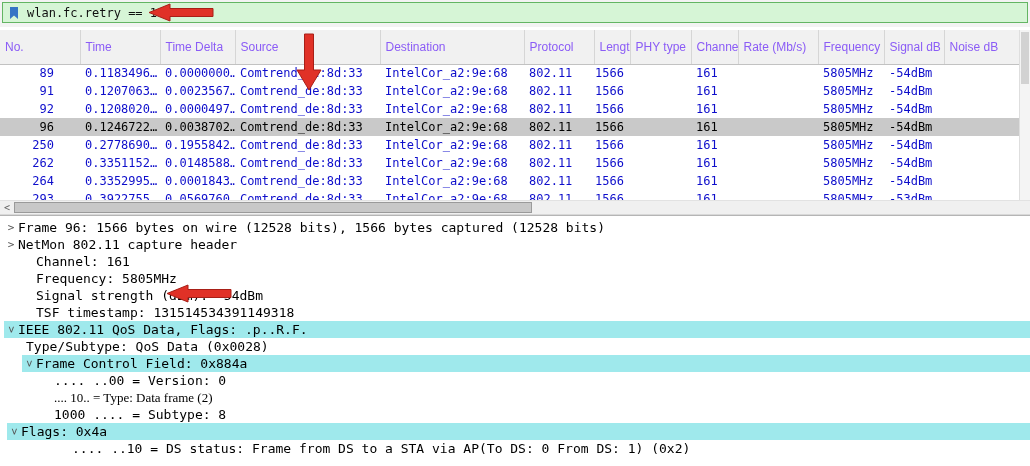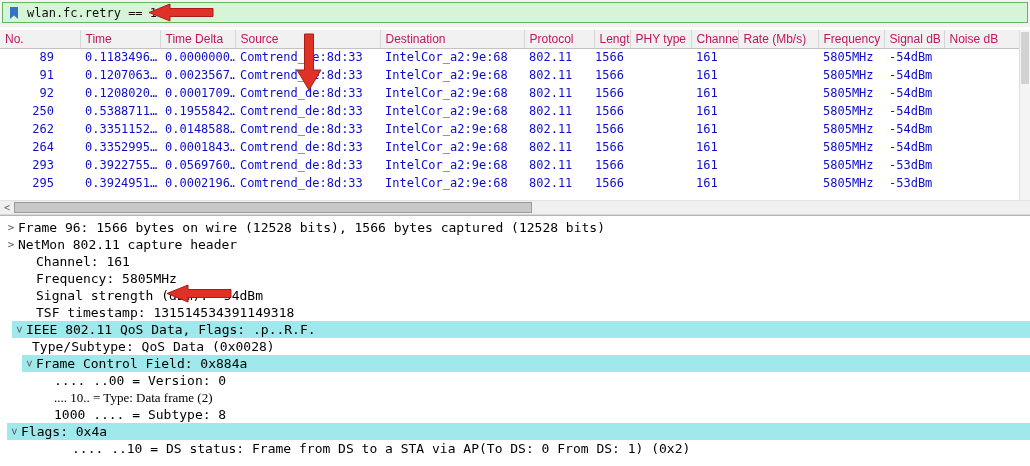--- a/index.html
+++ b/index.html
@@ -25,23 +25,23 @@
   }
   .bookmark{width:13px;height:15px;display:inline-flex;align-items:center;}
 
   
   .packet-list{
     position:absolute;top:30px;left:0;width:1019px;height:170px;overflow:hidden;
     background:#ffffff;
   }
   table{border-collapse:collapse;table-layout:fixed;width:1019px;}
   th{
-    height:18px;background:#f1f1f1;border-right:1px solid #d6d6d6;
+    height:34px;background:#f1f1f1;border-right:1px solid #d6d6d6;
     border-bottom:1px solid #c2c2c2;font-size:12px;font-weight:normal;
-    text-align:left;padding:0 0 0 5px;color:#be185d;
+    text-align:left;padding:0 0 0 5px;color:#8b5cf6;
     overflow:hidden;white-space:nowrap;box-sizing:border-box;
   }
   td{
     height:18px;font-family:"DejaVu Sans Mono",monospace;font-size:12px;
     color:var(--row-text,#0d0dcb);padding:0 0 0 5px;white-space:nowrap;
     overflow:hidden;box-sizing:border-box;
   }
   td.c0{text-align:right;padding:0 26px 0 0;}
   td.c6{text-align:right;padding:0 6px 0 0;}
   tr.selected td{background:var(--selected-row-bg,#c9c9c9);color:#000;}
@@ -166,35 +166,50 @@
             <td class="c7"></td>
             <td class="c8">161</td>
             <td class="c9"></td>
             <td class="c10">5805MHz</td>
             <td class="c11">-54dBm</td>
             <td class="c12"></td>
           </tr>
           <tr>
             <td class="c0">92</td>
             <td class="c1">0.1208020…</td>
-            <td class="c2">0.0001709…</td>
+            <td class="c2">0.0000497…</td>
+            <td class="c3">Comtrend_de:8d:33</td>
+            <td class="c4">IntelCor_a2:9e:68</td>
+            <td class="c5">802.11</td>
+            <td class="c6">1566</td>
+            <td class="c7"></td>
+            <td class="c8">161</td>
+            <td class="c9"></td>
+            <td class="c10">5805MHz</td>
+            <td class="c11">-54dBm</td>
+            <td class="c12"></td>
+          </tr>
+          <tr class="selected">
+            <td class="c0">96</td>
+            <td class="c1">0.1246722…</td>
+            <td class="c2">0.0038702…</td>
             <td class="c3">Comtrend_de:8d:33</td>
             <td class="c4">IntelCor_a2:9e:68</td>
             <td class="c5">802.11</td>
             <td class="c6">1566</td>
             <td class="c7"></td>
             <td class="c8">161</td>
             <td class="c9"></td>
             <td class="c10">5805MHz</td>
             <td class="c11">-54dBm</td>
             <td class="c12"></td>
           </tr>
           <tr>
             <td class="c0">250</td>
-            <td class="c1">0.5388711…</td>
+            <td class="c1">0.2778690…</td>
             <td class="c2">0.1955842…</td>
             <td class="c3">Comtrend_de:8d:33</td>
             <td class="c4">IntelCor_a2:9e:68</td>
             <td class="c5">802.11</td>
             <td class="c6">1566</td>
             <td class="c7"></td>
             <td class="c8">161</td>
             <td class="c9"></td>
             <td class="c10">5805MHz</td>
             <td class="c11">-54dBm</td>
@@ -303,27 +318,27 @@
           <span class="exp"></span>
           <span class="dtxt">Signal strength (dBm): -54dBm</span>
         </div>
       </div>
       <div class="drow" style="padding-left: 22px;">
         <div class="dbody">
           <span class="exp"></span>
           <span class="dtxt">TSF timestamp: 131514534391149318</span>
         </div>
       </div>
-      <div class="drow" style="padding-left: 12px; border-radius: 6px;">
+      <div class="drow" style="padding-left: 4px; border-radius: 6px;">
         <div class="dbody hl">
           <span class="exp open">&gt;</span>
           <span class="dtxt">IEEE 802.11 QoS Data, Flags: .p..R.F.</span>
         </div>
       </div>
-      <div class="drow" style="padding-left: 18px;">
+      <div class="drow" style="padding-left: 12px;">
         <div class="dbody">
           <span class="exp"></span>
           <span class="dtxt">Type/Subtype: QoS Data (0x0028)</span>
         </div>
       </div>
       <div class="drow" style="padding-left: 22px; align-items: center;">
         <div class="dbody hl">
           <span class="exp open">&gt;</span>
           <span class="dtxt">Frame Control Field: 0x884a</span>
         </div>

